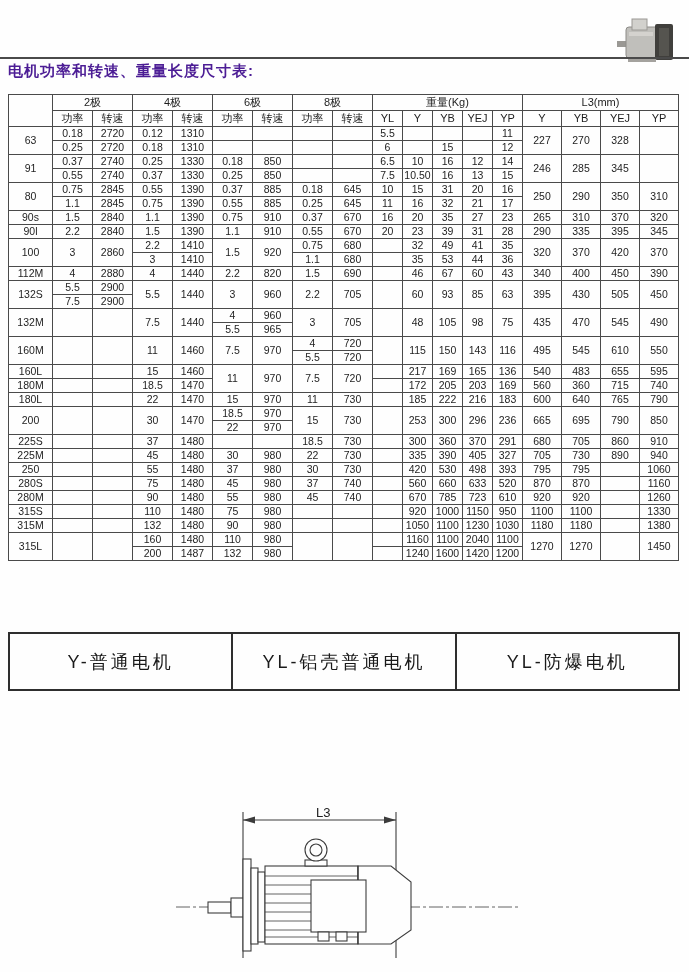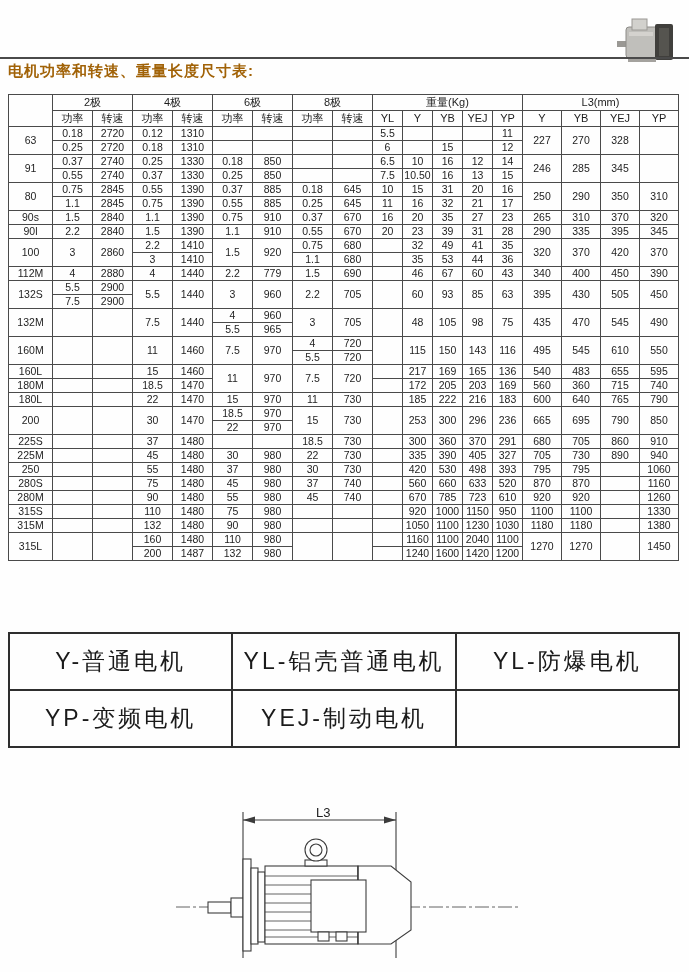--- a/index.html
+++ b/index.html
@@ -5,42 +5,42 @@
   html,body{margin:0;padding:0;}
   body{
     width:689px;height:972px;position:relative;overflow:hidden;
     background:#fefefe;color:#222;
     font-family:"Liberation Sans","DejaVu Sans",sans-serif;
   }
   .top-rule{position:absolute;top:57px;left:0;width:689px;height:2px;background:#4a4a4a;}
   .photo{position:absolute;top:14px;right:12px;}
   .page-title{
     position:absolute;top:62px;left:8px;margin:0;
-    font-size:15px;font-weight:bold;color:#a16207;letter-spacing:1px;
+    font-size:15px;font-weight:bold;color:#4c1d95;letter-spacing:1px;
   }
   
   .spec-wrap{position:absolute;top:94px;left:8px;}
   table{border-collapse:collapse;table-layout:fixed;}
   .spec{width:670px;}
   .spec td{
     border:1px solid #4a4a4a;text-align:center;vertical-align:middle;
     font-size:10.5px;line-height:1;height:13px;padding:0 1px;
     white-space:nowrap;overflow:hidden;color:#1d1d1d;
   }
   .spec thead td{height:15px;font-size:11px;}
   .c-frame{width:44px;}
   .c-pole{width:40px;}
   .c-wt{width:30px;}
   .c-l3{width:39px;}
   
   .legend-wrap{position:absolute;top:632px;left:8px;}
   .legend{width:672px;}
   .legend td{
     border:2px solid #2e2e2e;text-align:center;vertical-align:middle;
-    height:53px;font-size:23px;letter-spacing:3px;color:#1a1a1a;
+    height:53px;font-size:18px;letter-spacing:3px;color:#1a1a1a;
   }
   
   .diagram{position:absolute;top:806px;left:168px;}
   .diagram svg{display:block;}
 </style>
 </head>
 <body>
 
 <div class="photo">
   <svg width="62" height="50" viewBox="0 0 62 50">
@@ -287,21 +287,21 @@
           <td>44</td>
           <td>36</td>
         </tr>
         <tr>
           <td>112M</td>
           <td>4</td>
           <td>2880</td>
           <td>4</td>
           <td>1440</td>
           <td>2.2</td>
-          <td>779</td>
+          <td>820</td>
           <td>1.5</td>
           <td>690</td>
           <td></td>
           <td>46</td>
           <td>67</td>
           <td>60</td>
           <td>43</td>
           <td>340</td>
           <td>400</td>
           <td>450</td>
@@ -635,25 +635,20 @@
 </div>
 
 <div class="legend-wrap">
   <table class="legend">
     <tbody>
         <tr>
           <td>Y-普通电机</td>
           <td>YL-铝壳普通电机</td>
           <td>YL-防爆电机</td>
         </tr>
-        <tr>
-          <td>YP-变频电机</td>
-          <td>YEJ-制动电机</td>
-          <td></td>
-        </tr>
       </tbody>
   </table>
 </div>
 
 <div class="diagram">
   <svg width="360" height="162" viewBox="0 0 360 162" fill="none" stroke="#3c3c3c" stroke-width="1.1">
 
     <line x1="75" y1="6" x2="75" y2="152"></line>
     <line x1="228" y1="6" x2="228" y2="152"></line>
 

